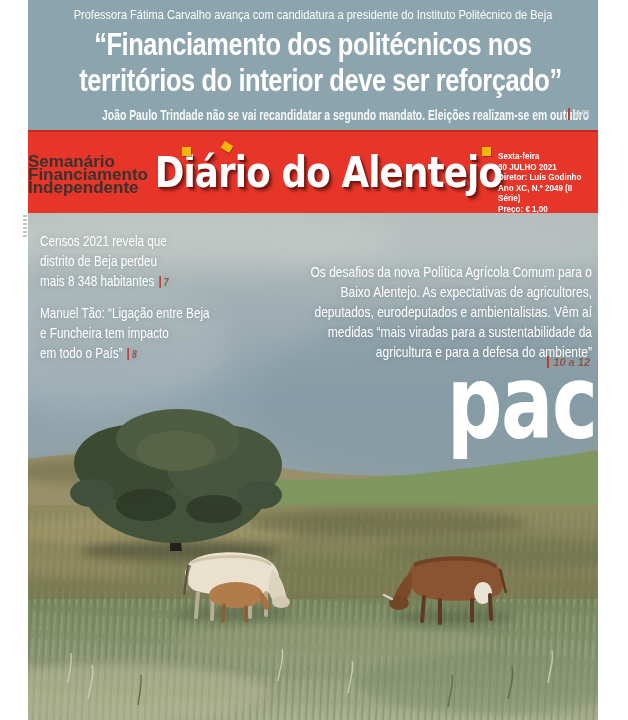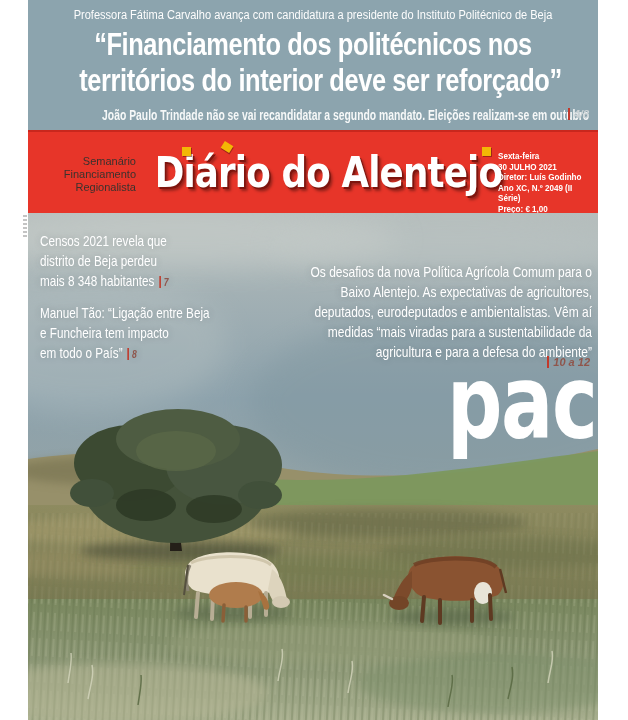--- a/index.html
+++ b/index.html
@@ -21,22 +21,22 @@
   
   .pref{display:inline-block;white-space:nowrap;margin-left:6px;}
   .pref-bar{display:inline-block;width:2px;height:12px;background:#c3392b;
             vertical-align:-2px;margin-right:4px;}
   .pref-num{font-style:italic;font-size:11px;font-weight:700;color:#8f564c;}
   .band-ref .pref-num{color:#ccd3d6;}
 
   
   .masthead{position:absolute;left:28px;top:130px;width:570px;height:83px;
             background:#e73529;border-top:2px solid #c9271d;box-sizing:border-box;}
-  .tagline{position:absolute;left:0;top:23px;width:108px;text-align:right;
-           font-size:11px;line-height:13px;font-weight:400;color:#3a322e;}
+  .tagline{position:absolute;left:0;top:23px;width:108px;text-align:left;
+           font-size:17px;line-height:13px;font-weight:700;color:#3a322e;}
   .logo{position:absolute;left:110px;top:0;width:380px;height:81px;
         display:flex;align-items:center;justify-content:center;}
   .logo-text{font-family:"DejaVu Sans",sans-serif;font-size:42px;font-weight:bold;
              color:#fff;letter-spacing:-1px;white-space:nowrap;
              transform:scaleX(.85);transform-origin:center;
              text-shadow:2px 2px 0 #7e150e,4px 4px 3px rgba(0,0,0,.35);}
   .tittle{position:absolute;width:9px;height:9px;background:#f3b705;z-index:3;
           box-shadow:1px 1px 0 rgba(90,20,10,.5);}
   .tittle-i1{left:44px;top:15px;}
   .tittle-acc{left:84px;top:11px;transform:rotate(32deg);width:10px;height:8px;}
@@ -80,21 +80,21 @@
     <div class="subhead">João Paulo Trindade não se vai recandidatar a segundo mandato. Eleições realizam-se em outubro</div>
     <span class="pref band-ref">
       <span class="pref-bar"></span><span class="pref-num">4/8</span>
     </span>
   </div>
 
   <div class="masthead">
     <div class="tagline">
       <div>Semanário</div>
       <div>Financiamento</div>
-      <div>Regionalista</div>
+      <div>Independente</div>
     </div>
     <div class="logo">
       <span class="logo-text">Diário do Alentejo</span>
       <span class="tittle tittle-i1"></span>
       <span class="tittle tittle-acc"></span>
       <span class="tittle tittle-j"></span>
     </div>
     <div class="mh-info">
       <div>Sexta-feira</div>
       <div>30 JULHO 2021</div>

